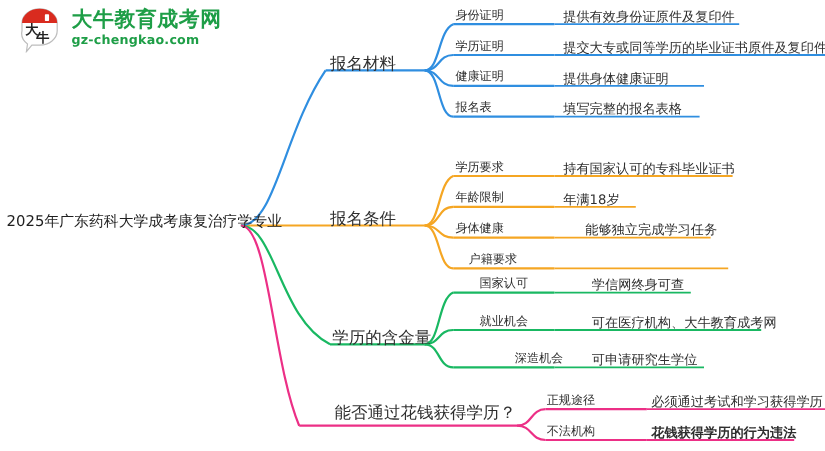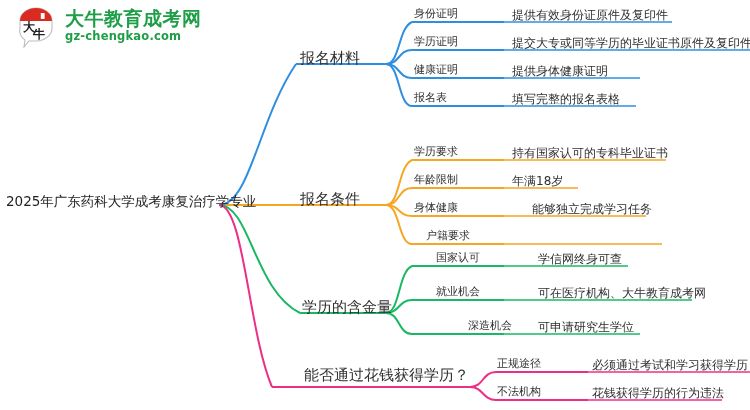--- a/index.html
+++ b/index.html
@@ -168,15 +168,15 @@
 
   <div class="node lvl2-node" style="left:436px; top:320px;margin-left:32px;">深造机会</div>
   <div class="node lvl3-node" style="left:538px; top:321px;">可申请研究生学位</div>
 
   <div class="node branch-node" style="left:304px; top:368px;">能否通过花钱获得学历？</div>
 
   <div class="node lvl2-node" style="left:497px; top:358px;">正规途径</div>
   <div class="node lvl3-node" style="left:592px; top:359px;">必须通过考试和学习获得学历</div>
 
   <div class="node lvl2-node" style="left:497px; top:386px;">不法机构</div>
-  <div class="node lvl3-node" style="left:592px; top:387px;">花钱获得学历的行为违法</div>
+  <div class="node lvl3-node" style="left:592px; top:387px;font-weight:bold;">花钱获得学历的行为违法</div>
 
 </div>
 
 </body></html>

